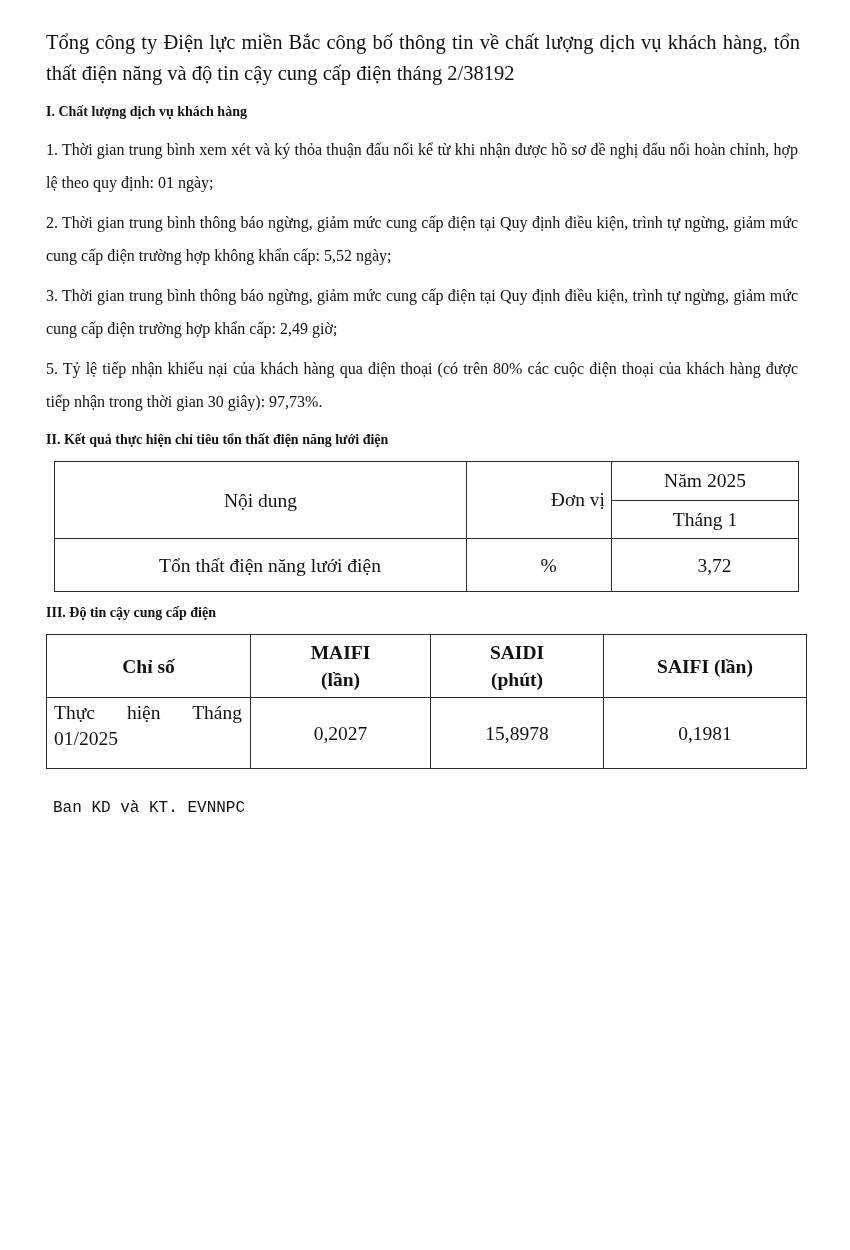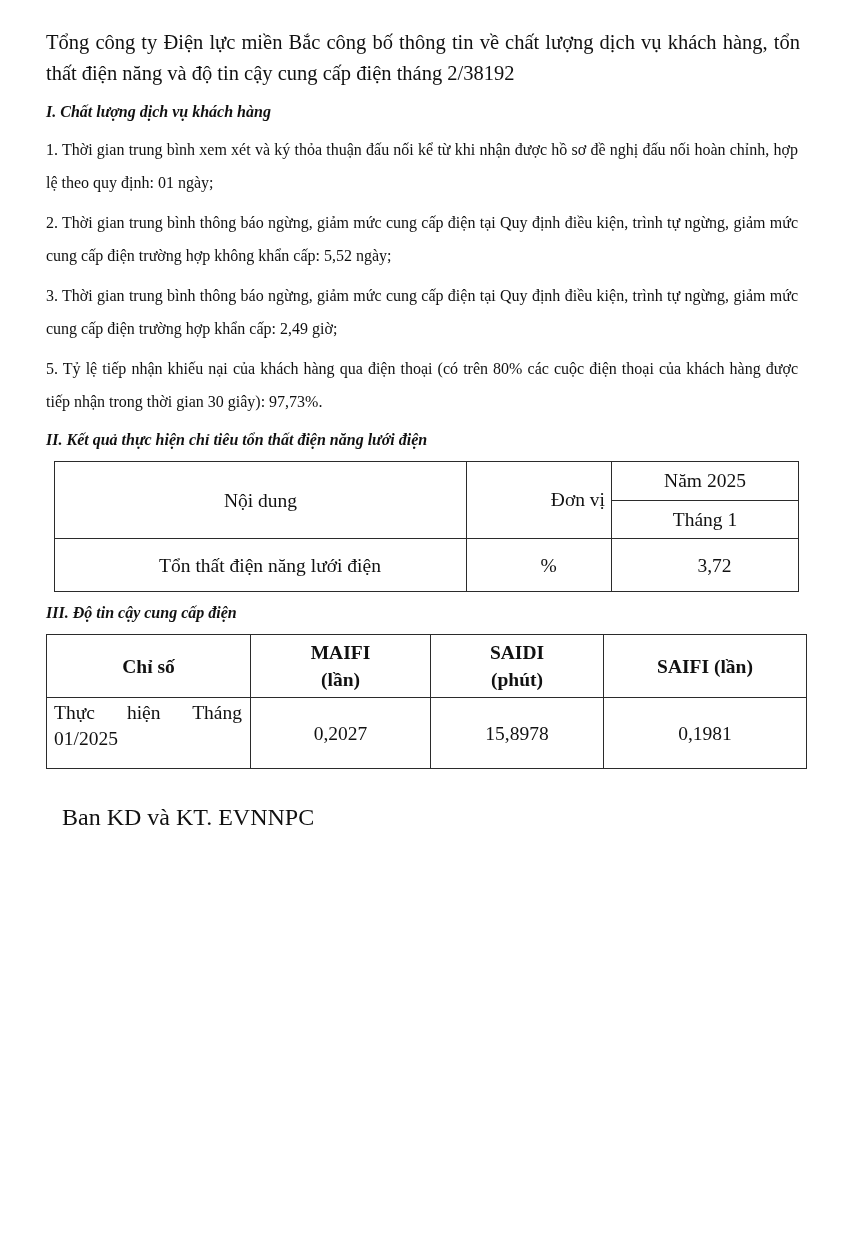--- a/index.html
+++ b/index.html
@@ -27,40 +27,40 @@
 
   
   .doc-title {
     font-size: 20.5px;
     line-height: 30.5px;
     text-align: justify;
     margin: 0 0 9px 0;
     padding-right: 20px;
   }
   .section-heading {
-    font-size: 16px;
+    font-size: 14px;
     line-height: 29px;
     font-weight: bold;
     margin: 0 0 7px 0;
-    font-style: italic;
   }
   .para {
     font-size: 16px;
     line-height: 33px;
     text-align: justify;
     text-justify: inter-word;
     margin: 0 0 7px 0;
     padding-right: 22px;
   }
   .para:last-of-type { margin-bottom: 0; }
 
   .footer-line {
-    font-size: 24px;
+    font-size: 16px;
     line-height: 28px;
-    margin: 16px;
+    margin: 7px;
+    font-family: Liberation Mono, monospace;
   }
 
   
   table.doc-table {
     border-collapse: collapse;
     table-layout: fixed;
     font-size: 19.5px;
     color: #111111;
   }
   table.doc-table td,

